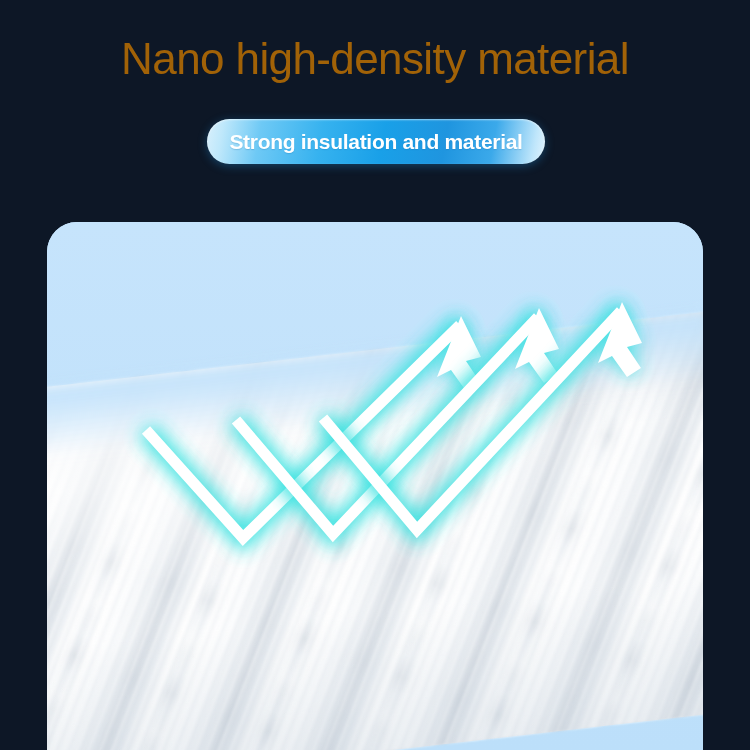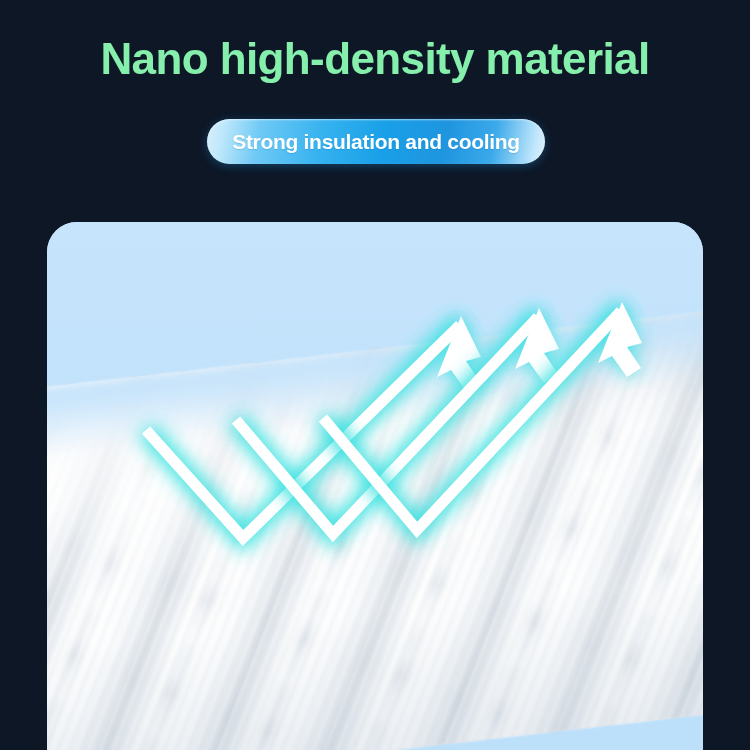--- a/index.html
+++ b/index.html
@@ -16,23 +16,23 @@
     font-family: "Liberation Sans", sans-serif;
   }
 
   
   #headline {
     position: absolute;
     left: 0;
     top: 30px;
     width: 750px;
     text-align: center;
-    color: #86efac;
+    color: #a16207;
     font-size: 44px;
-    font-weight: 700;
+    font-weight: 400;
     letter-spacing: -0.6px;
     line-height: 58px;
     white-space: nowrap;
   }
 
   
   #badge {
     position: absolute;
     left: 207px;
     top: 119px;
@@ -185,21 +185,21 @@
   .head-white { fill: #ffffff; }
 </style>
 </head>
 <body>
 
 <div id="page">
 
   <div id="headline">Nano high-density material</div>
 
   <div id="badge">
-    <span id="badge-label">Strong insulation and cooling</span>
+    <span id="badge-label">Strong insulation and material</span>
   </div>
 
   <div id="photo-card">
 
     <div class="sky"></div>
 
     <div class="fabric">
       <div class="ridges"></div>
       <div class="ridges-fine"></div>
       <div class="fabric-shade"></div>

